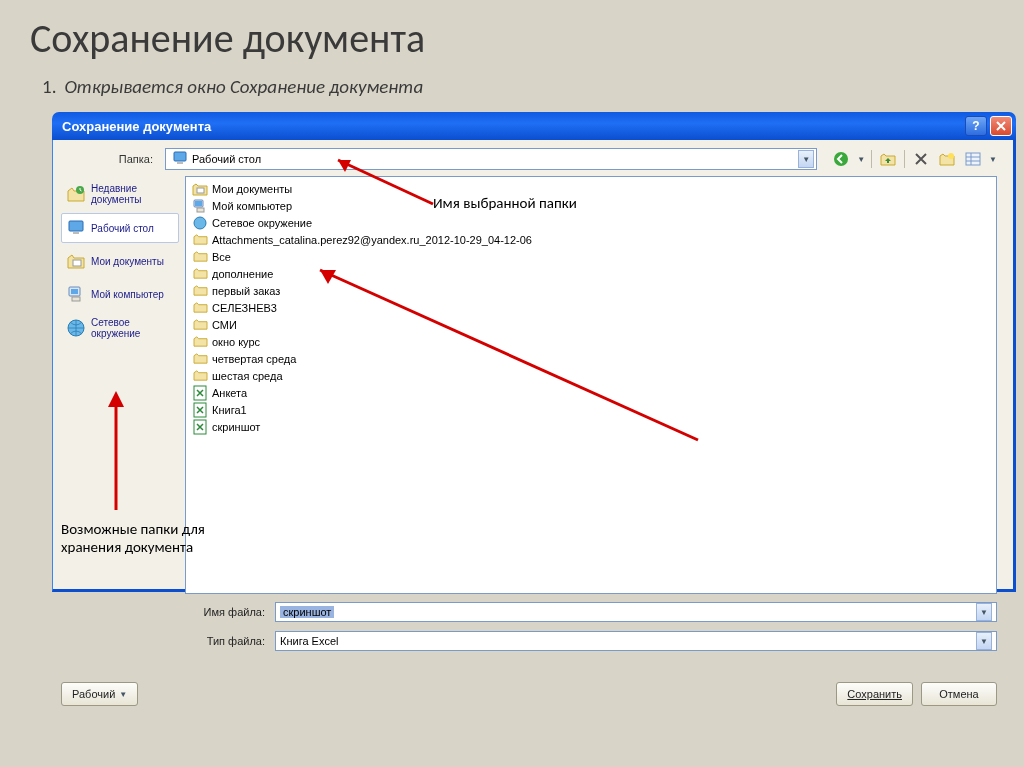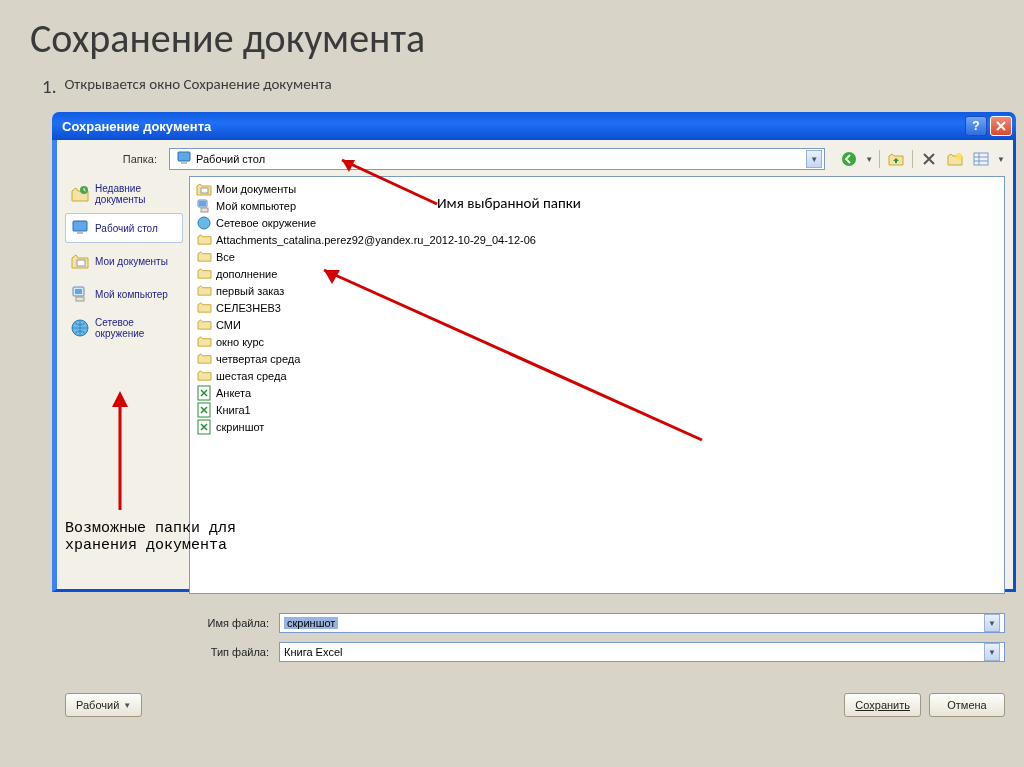--- a/index.html
+++ b/index.html
@@ -19,21 +19,21 @@
   }
   .slide-title {
     font-size: 40px;
     font-weight: 400;
     color: #3a3a3a;
     font-family: Calibri, sans-serif;
     margin-bottom: 12px;
   }
   .bullet-row { display:flex; align-items:flex-start; gap:8px; margin-left:12px; }
   .bullet-num { color:#3a3a3a; font-size:19px; font-family: Calibri, sans-serif;}
-  .bullet-text { color:#3a3a3a; font-size:15px; font-family: Calibri, sans-serif;}
+  .bullet-text { color:#3a3a3a; font-size:19px; font-family: Calibri, sans-serif; font-style: italic;}
   .dialog-wrap {
     margin: 14px 0 0 22px;
     width: 964px;
   }
   .titlebar {
     height: 28px;
     background: linear-gradient(to bottom,#0f5ae0 0%,#1f6ff5 40%,#0b4ed0 100%);
     border-top-left-radius: 7px;
     border-top-right-radius: 7px;
     display:flex;
@@ -42,26 +42,26 @@
     color:#fff;
     font-size:13px;
     font-weight:bold;
   }
   .titlebar .spacer { flex:1; }
   .tbtn { width:22px; height:20px; border-radius:3px; margin-left:3px; display:flex;align-items:center;justify-content:center;font-size:12px;font-weight:bold;}
   .tbtn.help { background: linear-gradient(#6ea6f5,#2d6de0); border:1px solid #1a4bb8; }
   .tbtn.close { background: linear-gradient(#f08a78,#d94a2e); border:1px solid #fff;}
   .dialog-body {
     background:#f3f1e7;
-    border-left:5px solid #3b82f6;
+    border-left:1px solid #3b82f6;
     border-right:3px solid #0b4ed0;
     border-bottom:3px solid #0b4ed0;
     height: 452px;
     position:relative;
-    padding: 6px 8px 8px 8px;
+    padding: 6px 16px 8px 8px;
   }
   .toprow { display:flex; align-items:center; gap:8px; height:26px; margin-bottom:4px;}
   .lbl { width: 96px; text-align:right; font-size:11px; color:#333; padding-right:4px;}
   .folder-combo {
     flex:1; height:22px; background:#fff; border:1px solid #7a9ac9; display:flex; align-items:center; padding:0 2px; font-size:11px;
   }
   .folder-combo .ico { margin:0 4px; }
   .dropbtn { width:16px; height:18px; background:linear-gradient(#e8f0fb,#c3d6f2); border:1px solid #9ab2d8; display:flex;align-items:center;justify-content:center;font-size:8px;color:#456;}
   .tool-icons { display:flex; gap:6px; align-items:center; padding-left:6px;}
   .tool-icons .ti { width:20px; height:20px; display:flex;align-items:center;justify-content:center;font-size:12px;}
@@ -83,21 +83,21 @@
   .place-item .ico { width:20px; height:20px; flex-shrink:0; display:flex;align-items:center;justify-content:center;}
   .place-item .txt { flex:1; }
   .filelist {
     flex:1; background:#fff; border:1px solid #7a9ac9;
     padding:3px 6px;
     font-size:11px; color:#000;
     overflow:hidden;
   }
   .fitem { display:flex; align-items:center; gap:4px; height:17px; }
   .fitem .ico { width:16px; height:16px; flex-shrink:0; display:flex;align-items:center;justify-content:center;}
-  .bottomrows { margin-top:17px; }
+  .bottomrows { margin-top:6px; }
   .brow { display:flex; align-items:center; height:24px; margin-bottom:5px; }
   .brow .lbl2 { width: 214px; text-align:right; font-size:11px; padding-right:10px; color:#222;}
   .brow .combo { flex:1; height:20px; background:#fff; border:1px solid #7a9ac9; display:flex; align-items:center; font-size:11px; padding:0 4px;}
   .combo .sel { background:#99b4e1; padding:0 3px; color:#000;}
   .btnrow { display:flex; align-items:center; padding-top:24px;}
   .winbtn {
     height:24px; min-width:76px;
     background:linear-gradient(#fdfdfb,#e8e5d6);
     border:1px solid #9c9884; border-radius:3px;
     font-size:11px; color:#222; padding:0 10px;
@@ -394,21 +394,21 @@
         <span class="spacer"></span>
         <div class="winbtn" style="margin-right:8px;margin-left:16px;">
             <span style="text-decoration:underline;text-decoration-color:#222;text-underline-offset:1px;">Сохранить</span>
           </div>
         <div class="winbtn">
             <span>Отмена</span>
           </div>
       </div>
 
       <div class="ann" style="left:380px; top:54px;">Имя выбранной папки</div>
-      <div class="ann" style="left:8px; top:380px;font-family:Liberation Mono, monospace;">
+      <div class="ann" style="left:8px; top:380px;">
         <div>Возможные папки для</div>
         <div>хранения документа</div>
       </div>
 
       <svg class="arrow" style="left:270px; top:12px;" width="130" height="60">
         <defs></defs>
         <line x1="110" y1="52" x2="15" y2="8"></line>
         <polygon points="15,8 28,8 22,20"></polygon>
       </svg>
       <svg class="arrow" style="left:255px; top:120px;" width="400" height="190">

